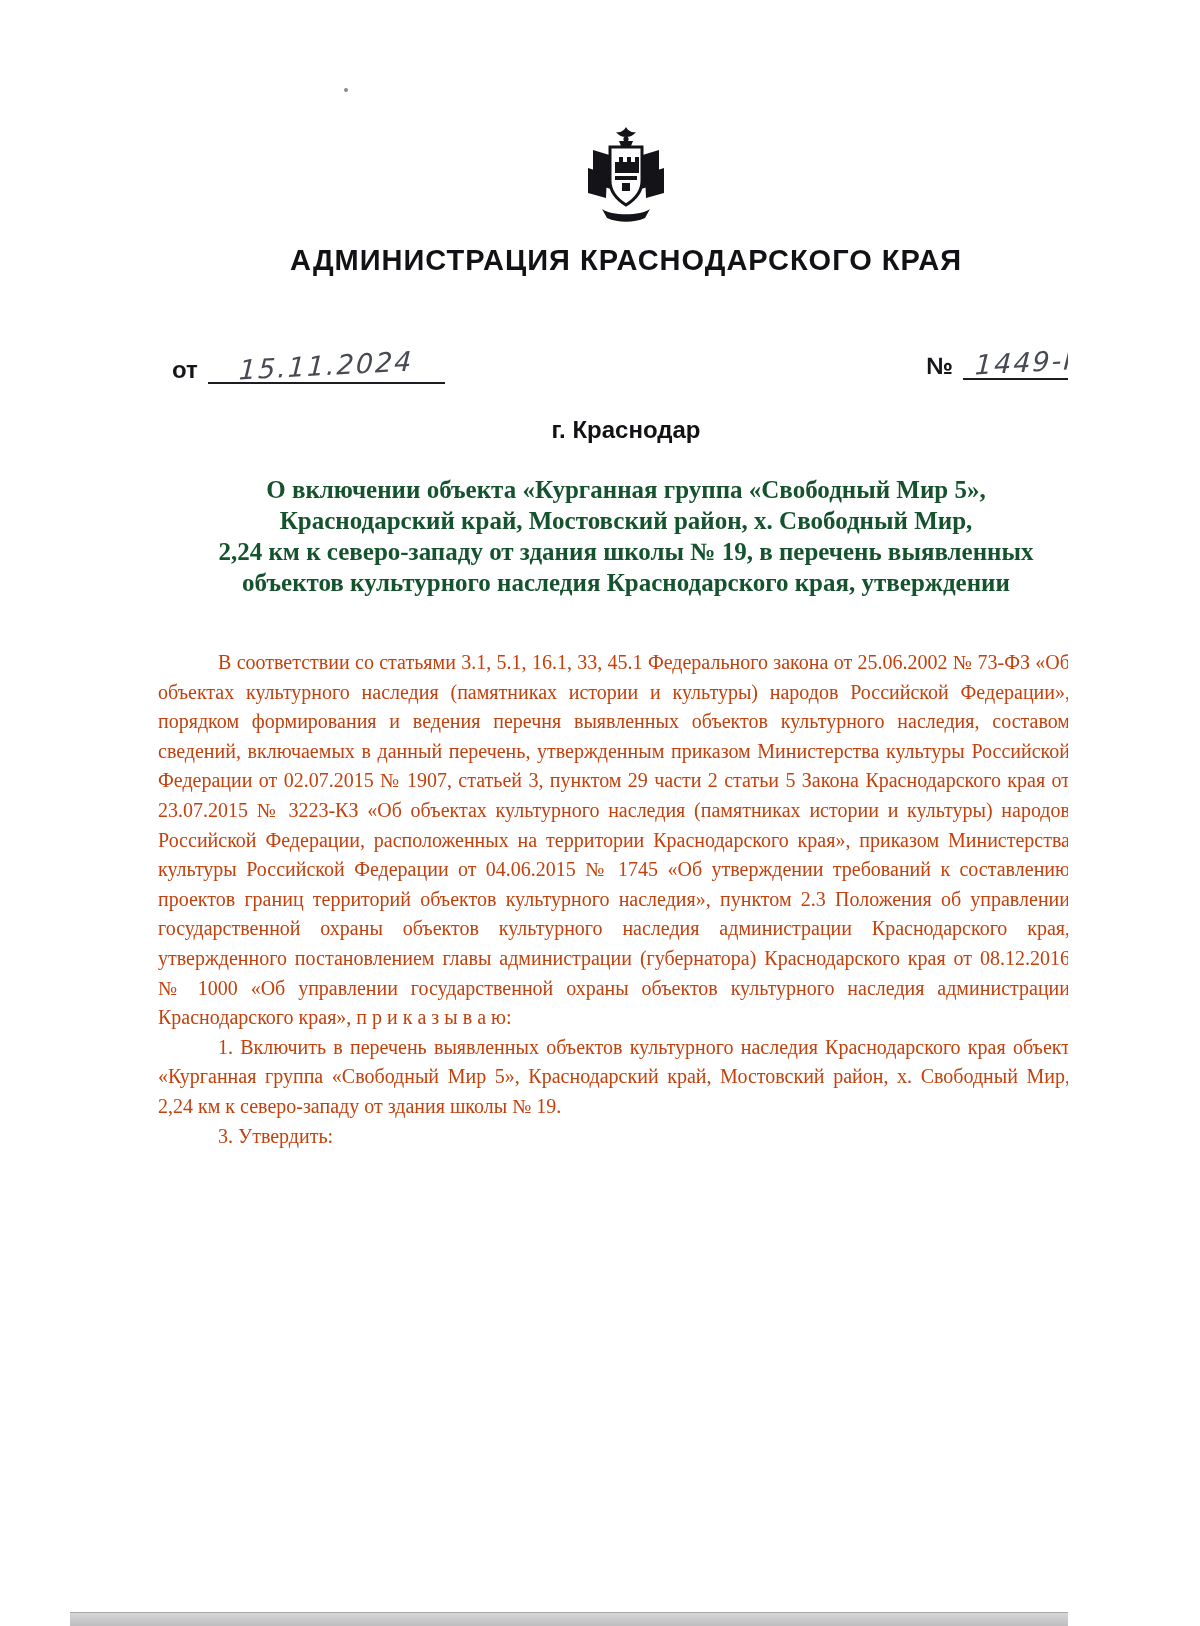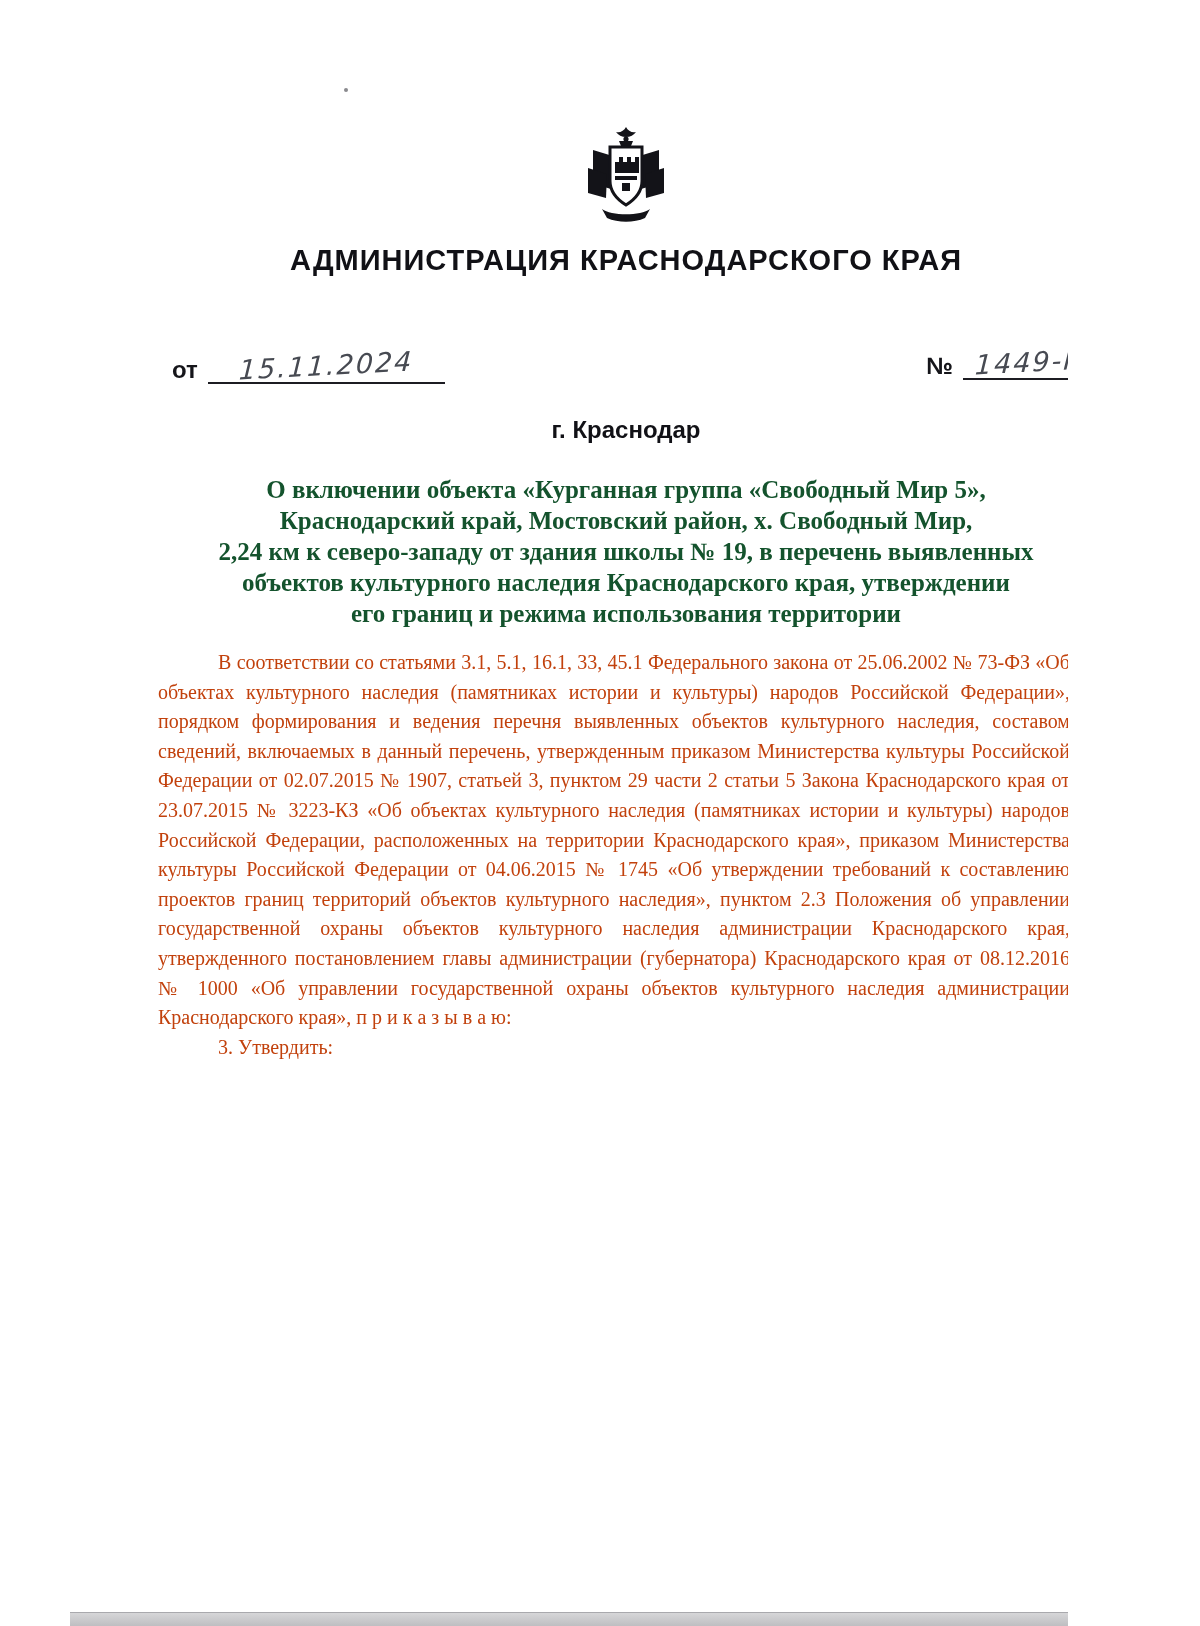--- a/index.html
+++ b/index.html
@@ -191,23 +191,23 @@
     <span>№</span><span class="fill-line num"><span class="hand">1449-КН</span></span>
   </div>
 
   <div class="city-line">г. Краснодар</div>
 
   <div class="subject">
     <div>О включении объекта «Курганная группа «Свободный Мир 5»,</div>
     <div>Краснодарский край, Мостовский район, х. Свободный Мир,</div>
     <div>2,24 км к северо-западу от здания школы № 19, в перечень выявленных</div>
     <div>объектов культурного наследия Краснодарского края, утверждении</div>
-    <div>его границ и режима использования территории</div>
   </div>
 
   <div class="body-text">
     <p>В соответствии со статьями 3.1, 5.1, 16.1, 33, 45.1 Федерального закона от 25.06.2002 № 73-ФЗ «Об объектах культурного наследия (памятниках истории и культуры) народов Российской Федерации», порядком формирования и ведения перечня выявленных объектов культурного наследия, составом сведений, включаемых в данный перечень, утвержденным приказом Министерства культуры Российской Федерации от 02.07.2015 № 1907, статьей 3, пунктом 29 части 2 статьи 5 Закона Краснодарского края от 23.07.2015 № 3223-КЗ «Об объектах культурного наследия (памятниках истории и культуры) народов Российской Федерации, расположенных на территории Краснодарского края», приказом Министерства культуры Российской Федерации от 04.06.2015 № 1745 «Об утверждении требований к составлению проектов границ территорий объектов культурного наследия», пунктом 2.3 Положения об управлении государственной охраны объектов культурного наследия администрации Краснодарского края, утвержденного постановлением главы администрации (губернатора) Краснодарского края от 08.12.2016 № 1000 «Об управлении государственной охраны объектов культурного наследия администрации Краснодарского края», п р и к а з ы в а ю:</p>
+    <p>1. Включить в перечень выявленных объектов культурного наследия Краснодарского края объект «Курганная группа «Свободный Мир 5», Краснодарский край, Мостовский район, х. Свободный Мир, 2,24 км к северо-западу от здания школы № 19.</p>
     <p>3. Утвердить:</p>
   </div>
 
   <div class="edge-shadow"></div>
 
 </div>
 
 </body></html>

